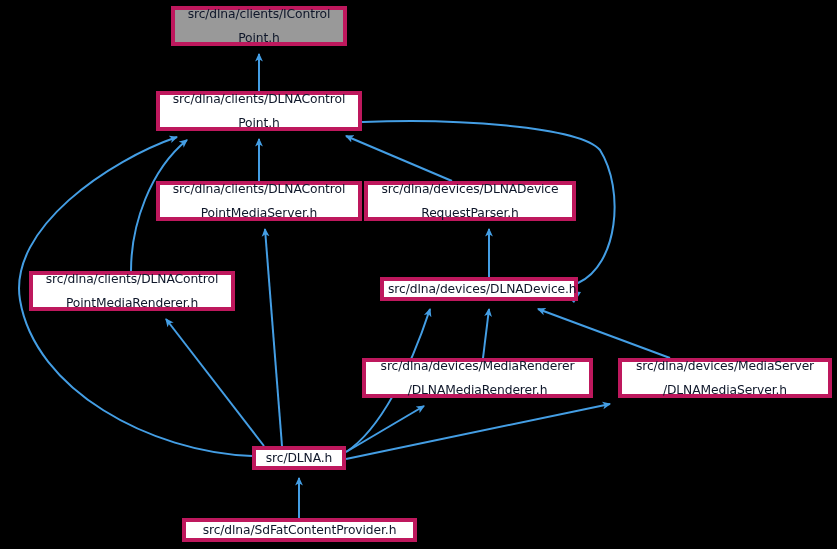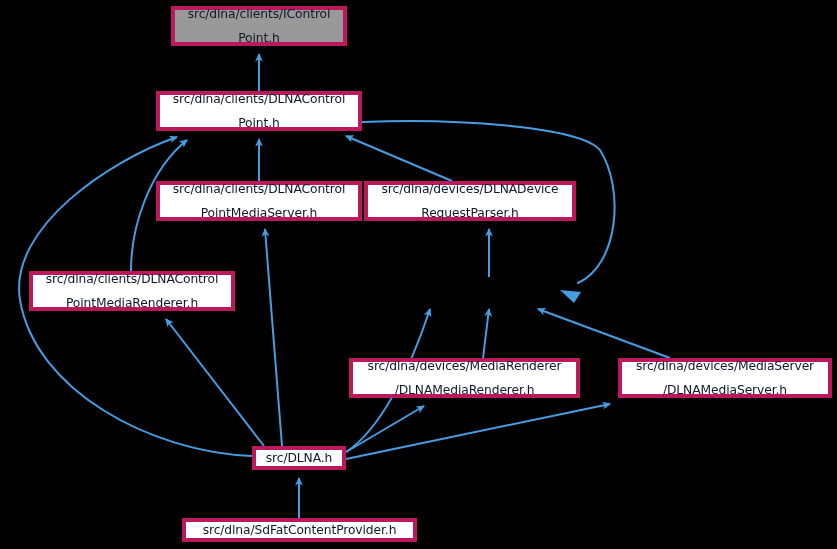--- a/index.html
+++ b/index.html
@@ -114,22 +114,25 @@
   <div class="node" style="left:364px; top:181px; width:212px; height:40px;">
     <span class="node-label">src/dlna/devices/DLNADevice
 RequestParser.h</span>
   </div>
 
   <div class="node" style="left:29px; top:271px; width:206px; height:40px;">
     <span class="node-label">src/dlna/clients/DLNAControl
 PointMediaRenderer.h</span>
   </div>
 
+  <div class="node" style="left:380px; top:277px; width:198px; height:24px;">
+    <span class="node-label">src/dlna/devices/DLNADevice.h</span>
+  </div>
 
-  <div class="node" style="left:349px; top:358px; width:231px; height:40px;">
+  <div class="node" style="left:362px; top:358px; width:231px; height:40px;">
     <span class="node-label">src/dlna/devices/MediaRenderer
 /DLNAMediaRenderer.h</span>
   </div>
 
   <div class="node" style="left:618px; top:358px; width:214px; height:40px;">
     <span class="node-label">src/dlna/devices/MediaServer
 /DLNAMediaServer.h</span>
   </div>
 
   <div class="node" style="left:252px; top:446px; width:94px; height:24px;">

